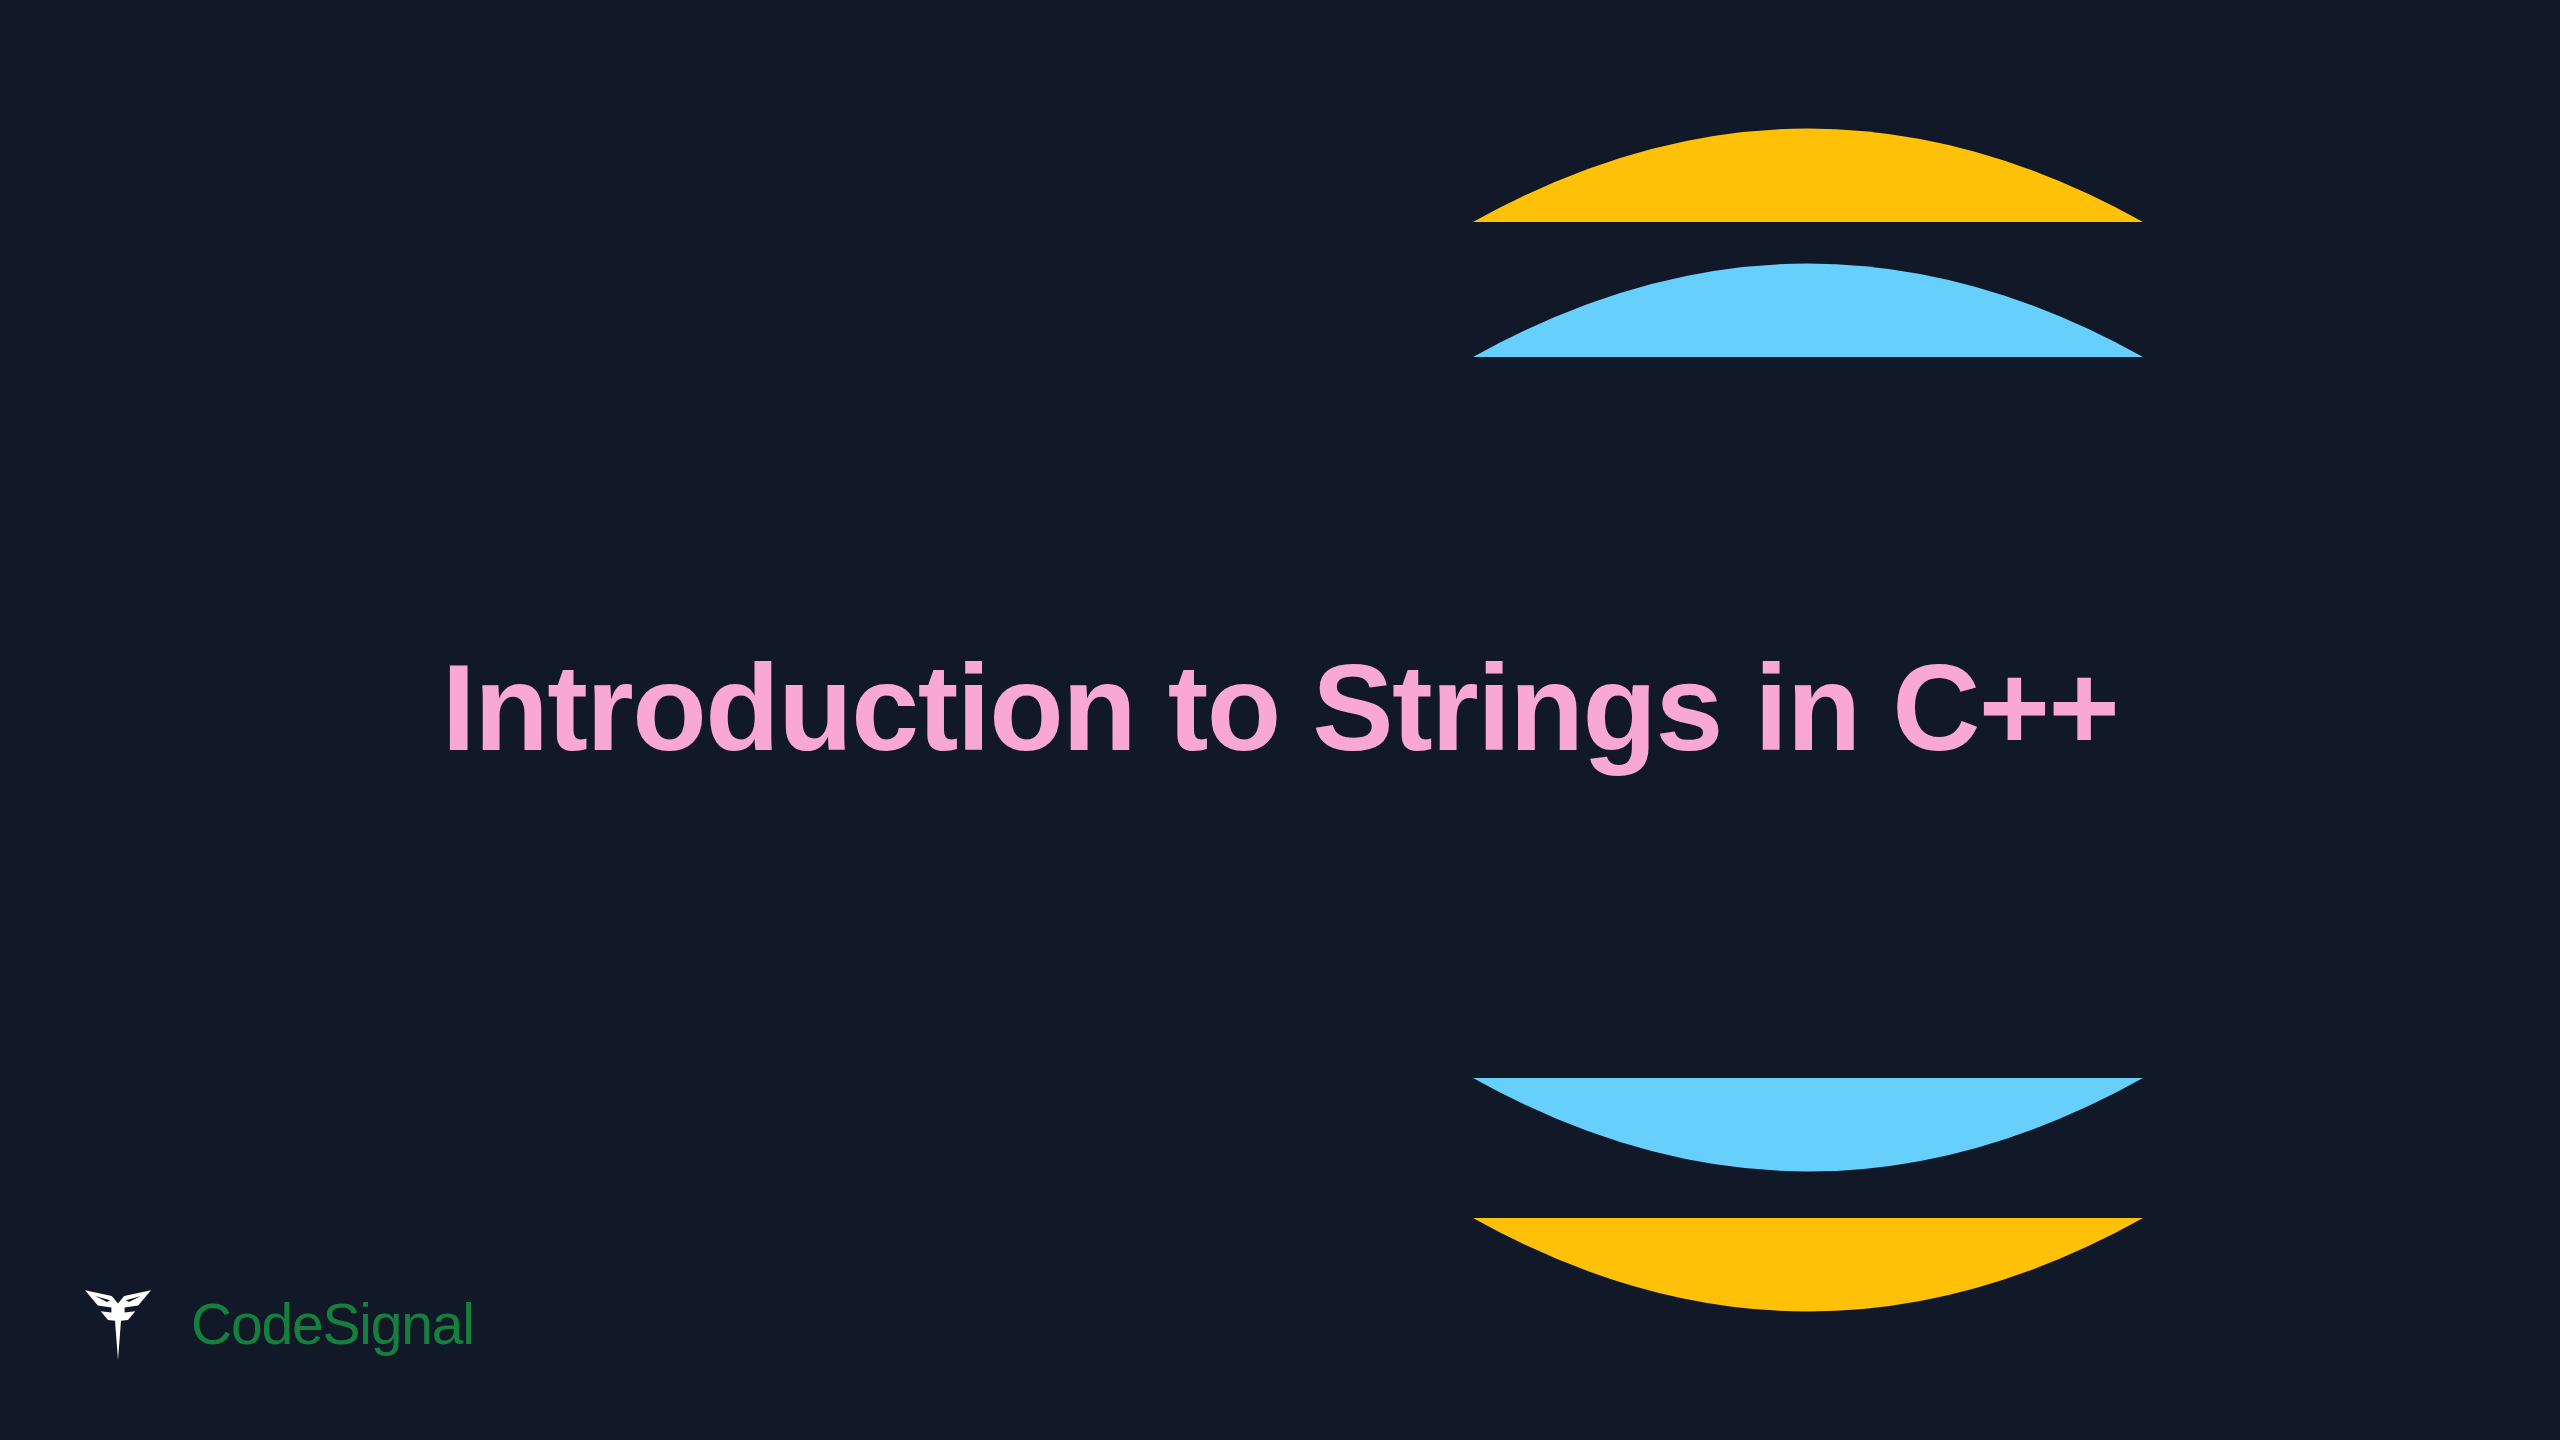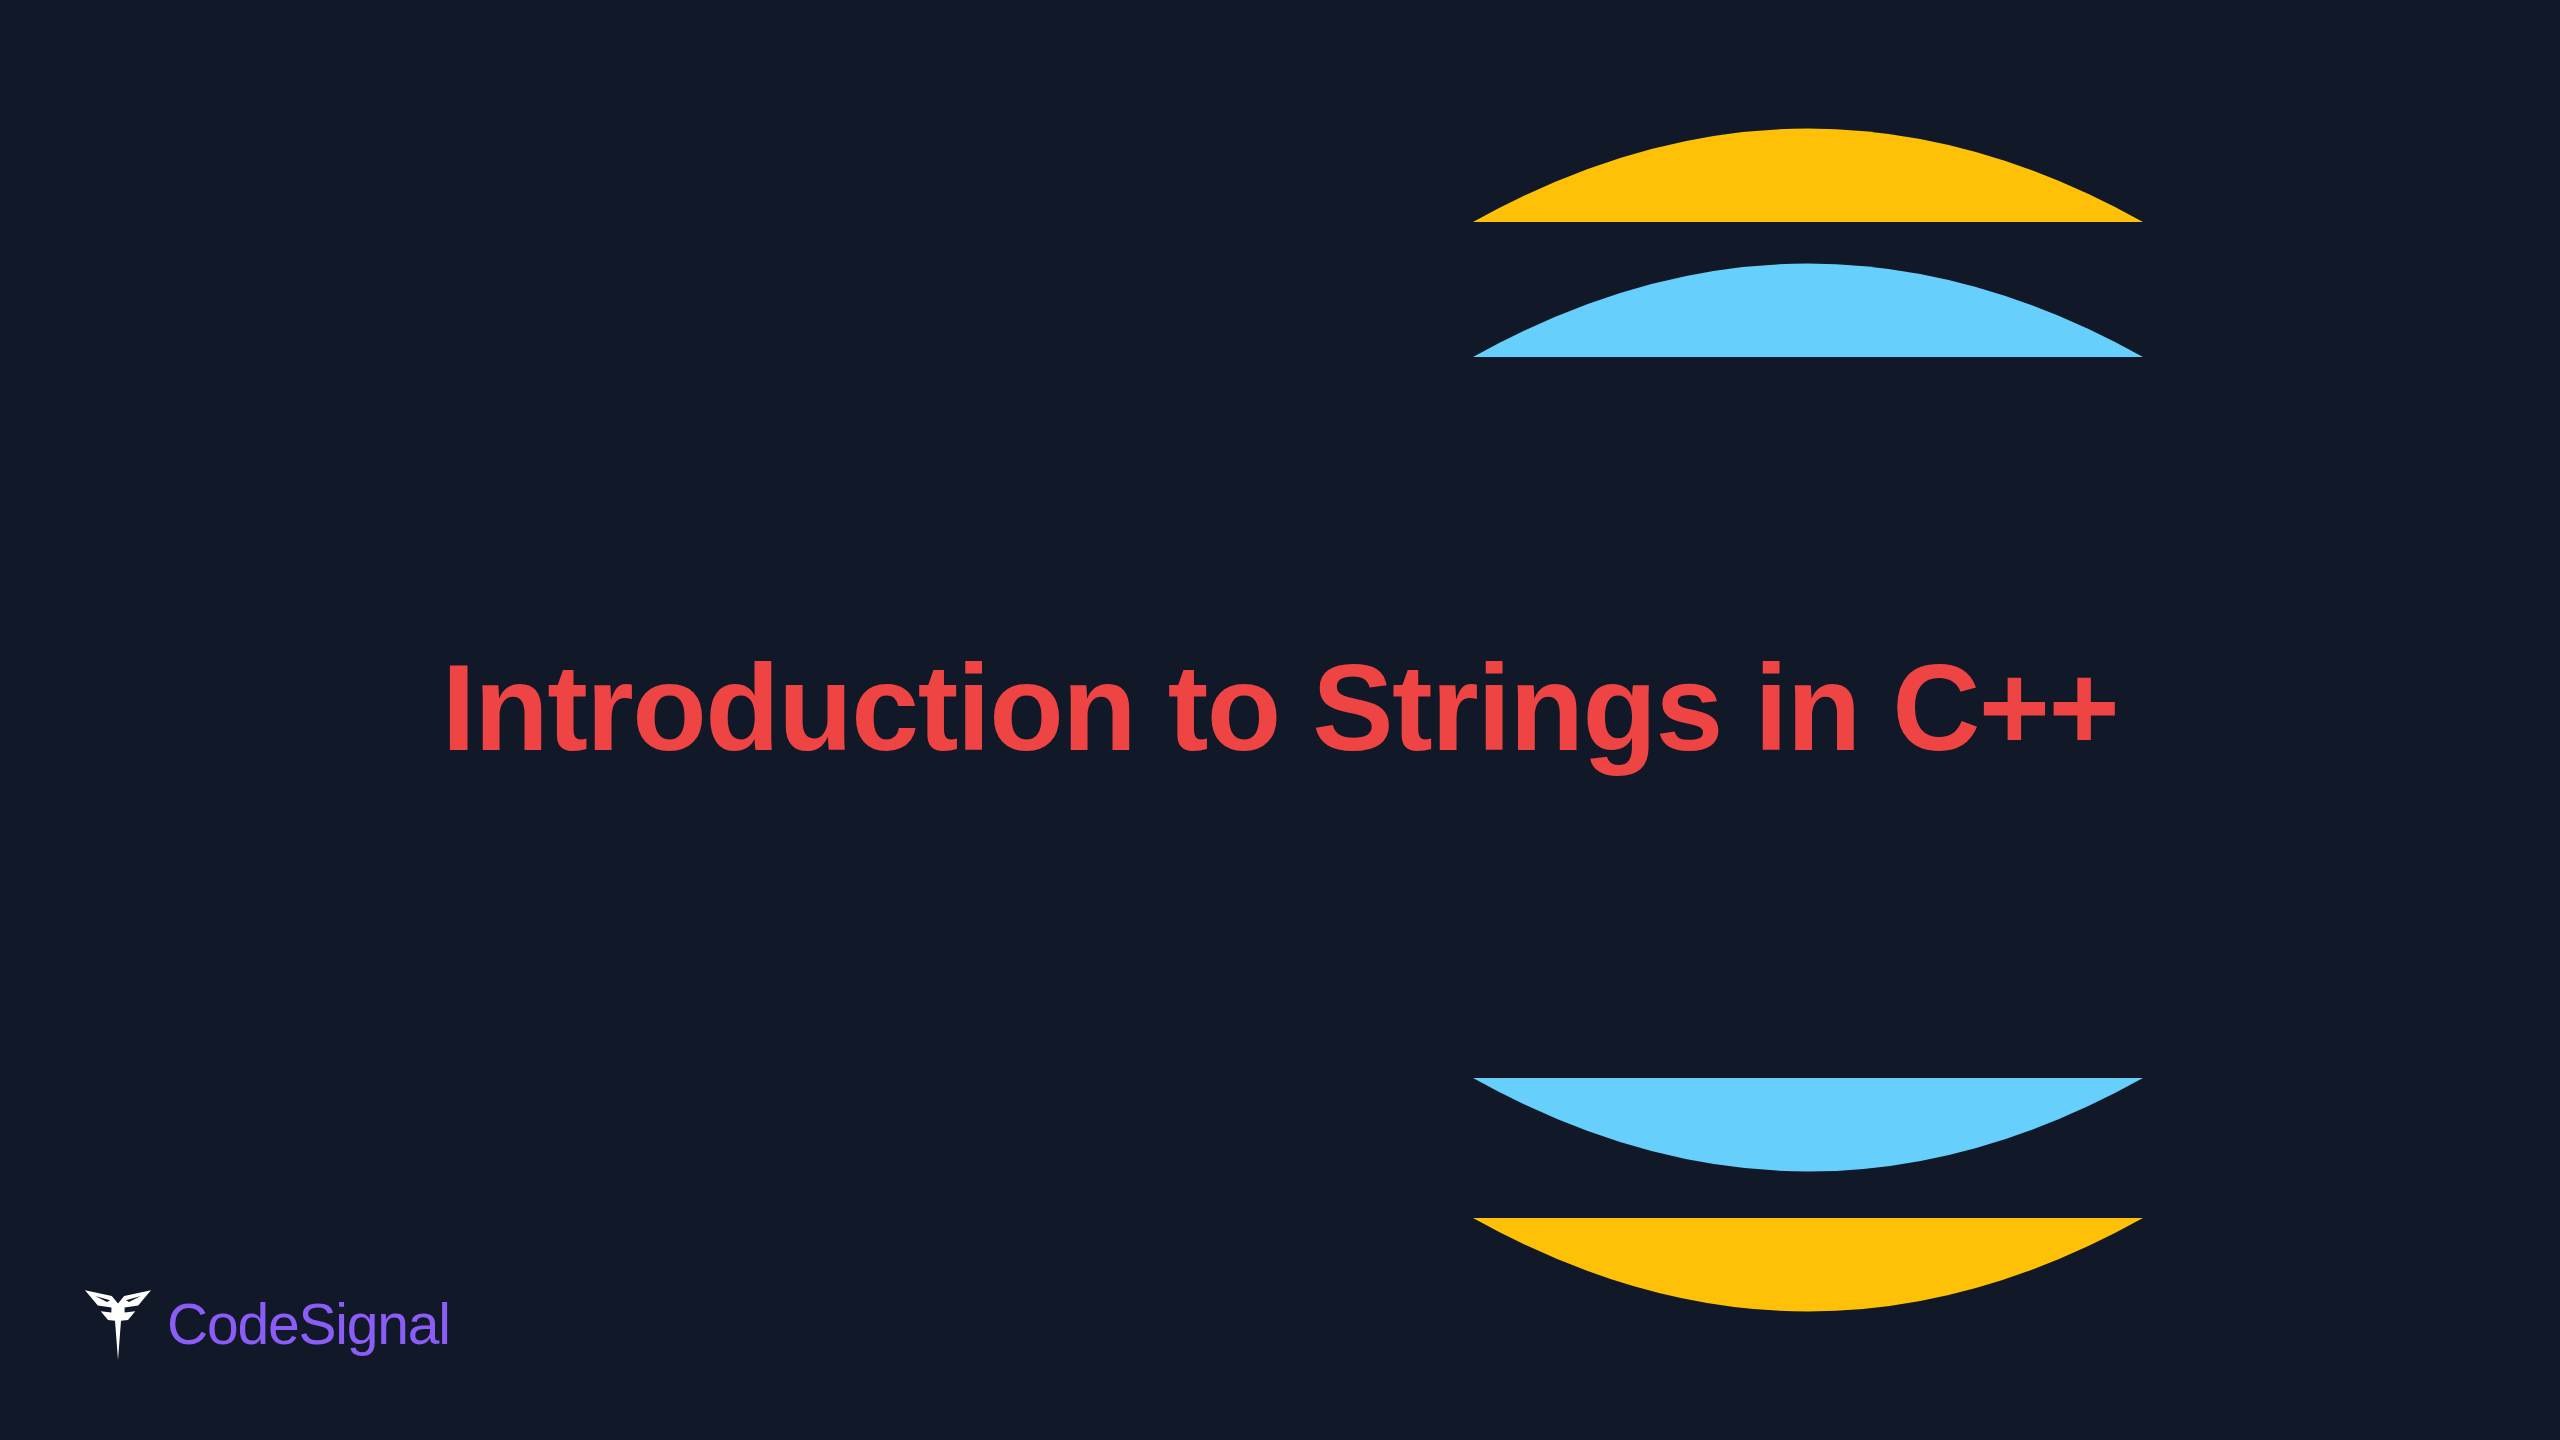--- a/index.html
+++ b/index.html
@@ -39,45 +39,46 @@
     width: 2560px;
     height: 1440px;
     display: flex;
     align-items: center;
     justify-content: center;
     pointer-events: none;
   }
   #slide-title {
     font-size: 122px;
     font-weight: bold;
-    color: #ef4444;
+    color: #f9a8d4;
     letter-spacing: -1.5px;
     line-height: 1.1;
     white-space: nowrap;
     margin: 0;
     transform: translateY(-12px);
   }
 
   
   #logo {
     position: absolute;
     left: 85px;
     top: 1288px;
     display: flex;
     align-items: center;
     gap: 16px;
   }
   #logo-mark { display: block; }
   #logo-wordmark {
     font-size: 57px;
     font-weight: 500;
-    color: #8b5cf6;
+    color: #15803d;
     letter-spacing: -1.2px;
     line-height: 1;
     white-space: nowrap;
+    margin-left: 24px;
   }
 </style>
 </head>
 <body>
 
 <div id="slide">
 
   <div class="bg-layer"></div>
 
   <div class="deco" id="deco-top">

